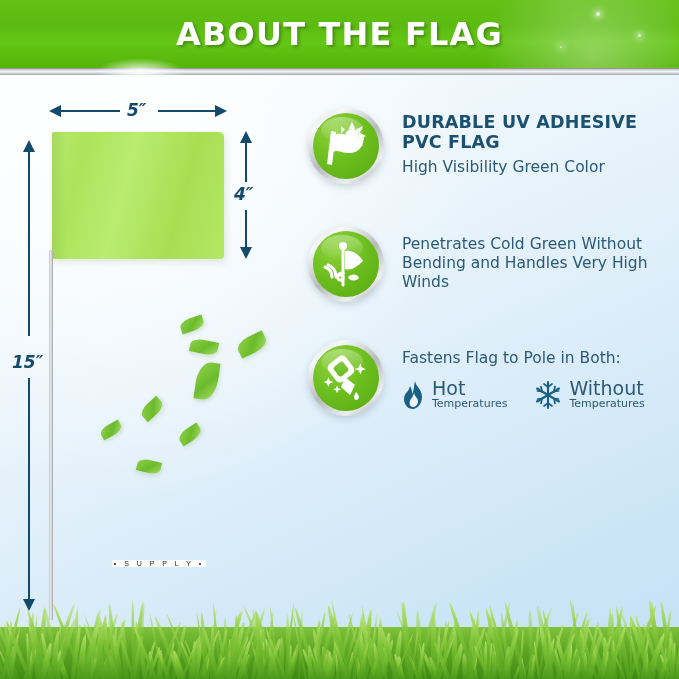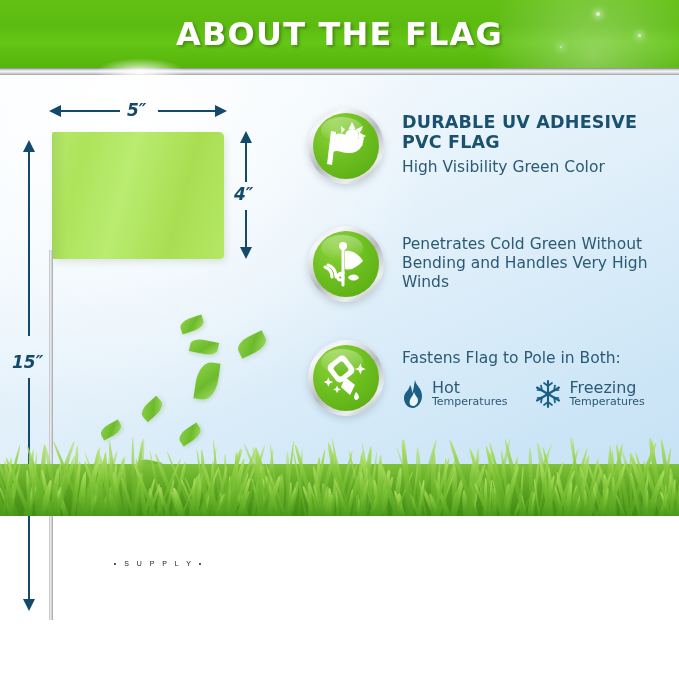--- a/index.html
+++ b/index.html
@@ -6,21 +6,21 @@
   html,body { width:679px; height:679px; }
   body {
     font-family:"Liberation Sans", sans-serif;
     position:relative; overflow:hidden;
     background:#ffffff;
   }
 
   
   #canvas {
     position:absolute; inset:0;
-    width:679px; height:516px;
+    width:679px; height:679px;
     background:
       radial-gradient(circle at 18% 22%, #ffffff 0%, rgba(255,255,255,0) 46%),
       linear-gradient(155deg, #fdfeff 0%, #f2f9fd 26%, #e2f0fa 52%, #cfe7f7 78%, #c3e0f4 100%);
   }
 
   
   #header {
     position:absolute; left:0; top:0; width:679px; height:68px;
     background:linear-gradient(180deg,#63c015 0%, #5cbb10 38%, #64c617 62%, #55b409 100%);
     overflow:hidden;
@@ -133,21 +133,21 @@
     letter-spacing:.2px; font-family:"DejaVu Sans", sans-serif;
   }
   .feature-desc {
     color:#2b5a75; font-size:15.5px; line-height:1.22; margin-top:5px;
     font-family:"DejaVu Sans", sans-serif;
   }
 
   
   #temp-row { display:flex; gap:26px; margin-top:11px; align-items:center; }
   .temp-item { display:flex; align-items:center; gap:6px; }
-  .temp-label-main { color:#2b5a75; font-size:16px; line-height:1;
+  .temp-label-main { color:#2b5a75; font-size:19px; line-height:1;
                      font-family:"DejaVu Sans", sans-serif; }
   .temp-label-sub { color:#2b5a75; font-size:11px; line-height:1.15;
                     font-family:"DejaVu Sans", sans-serif; }
   .temp-text { display:flex; flex-direction:column; }
 </style>
 </head>
 <body>
 
 <div id="canvas">
 
@@ -651,21 +651,21 @@
                     <line x1="21" y1="18.5" x2="22" y2="23.5"></line>
                   <line x1="21" y1="11.5" x2="25.5" y2="11"></line>
                     <line x1="21" y1="11.5" x2="22" y2="6.5"></line>
                   <line x1="9" y1="18.5" x2="4.5" y2="19"></line>
                     <line x1="9" y1="18.5" x2="8" y2="23.5"></line>
                 </g>
               </g>
               <circle cx="15" cy="15" r="2.4" fill="#1b5f85"></circle>
             </svg>
             <div class="temp-text">
-              <span class="temp-label-main">Freezing</span>
+              <span class="temp-label-main">Without</span>
               <span class="temp-label-sub">Temperatures</span>
             </div>
           </div>
         </div>
       </div>
     </div>
 
   </div>
 </div>
 

